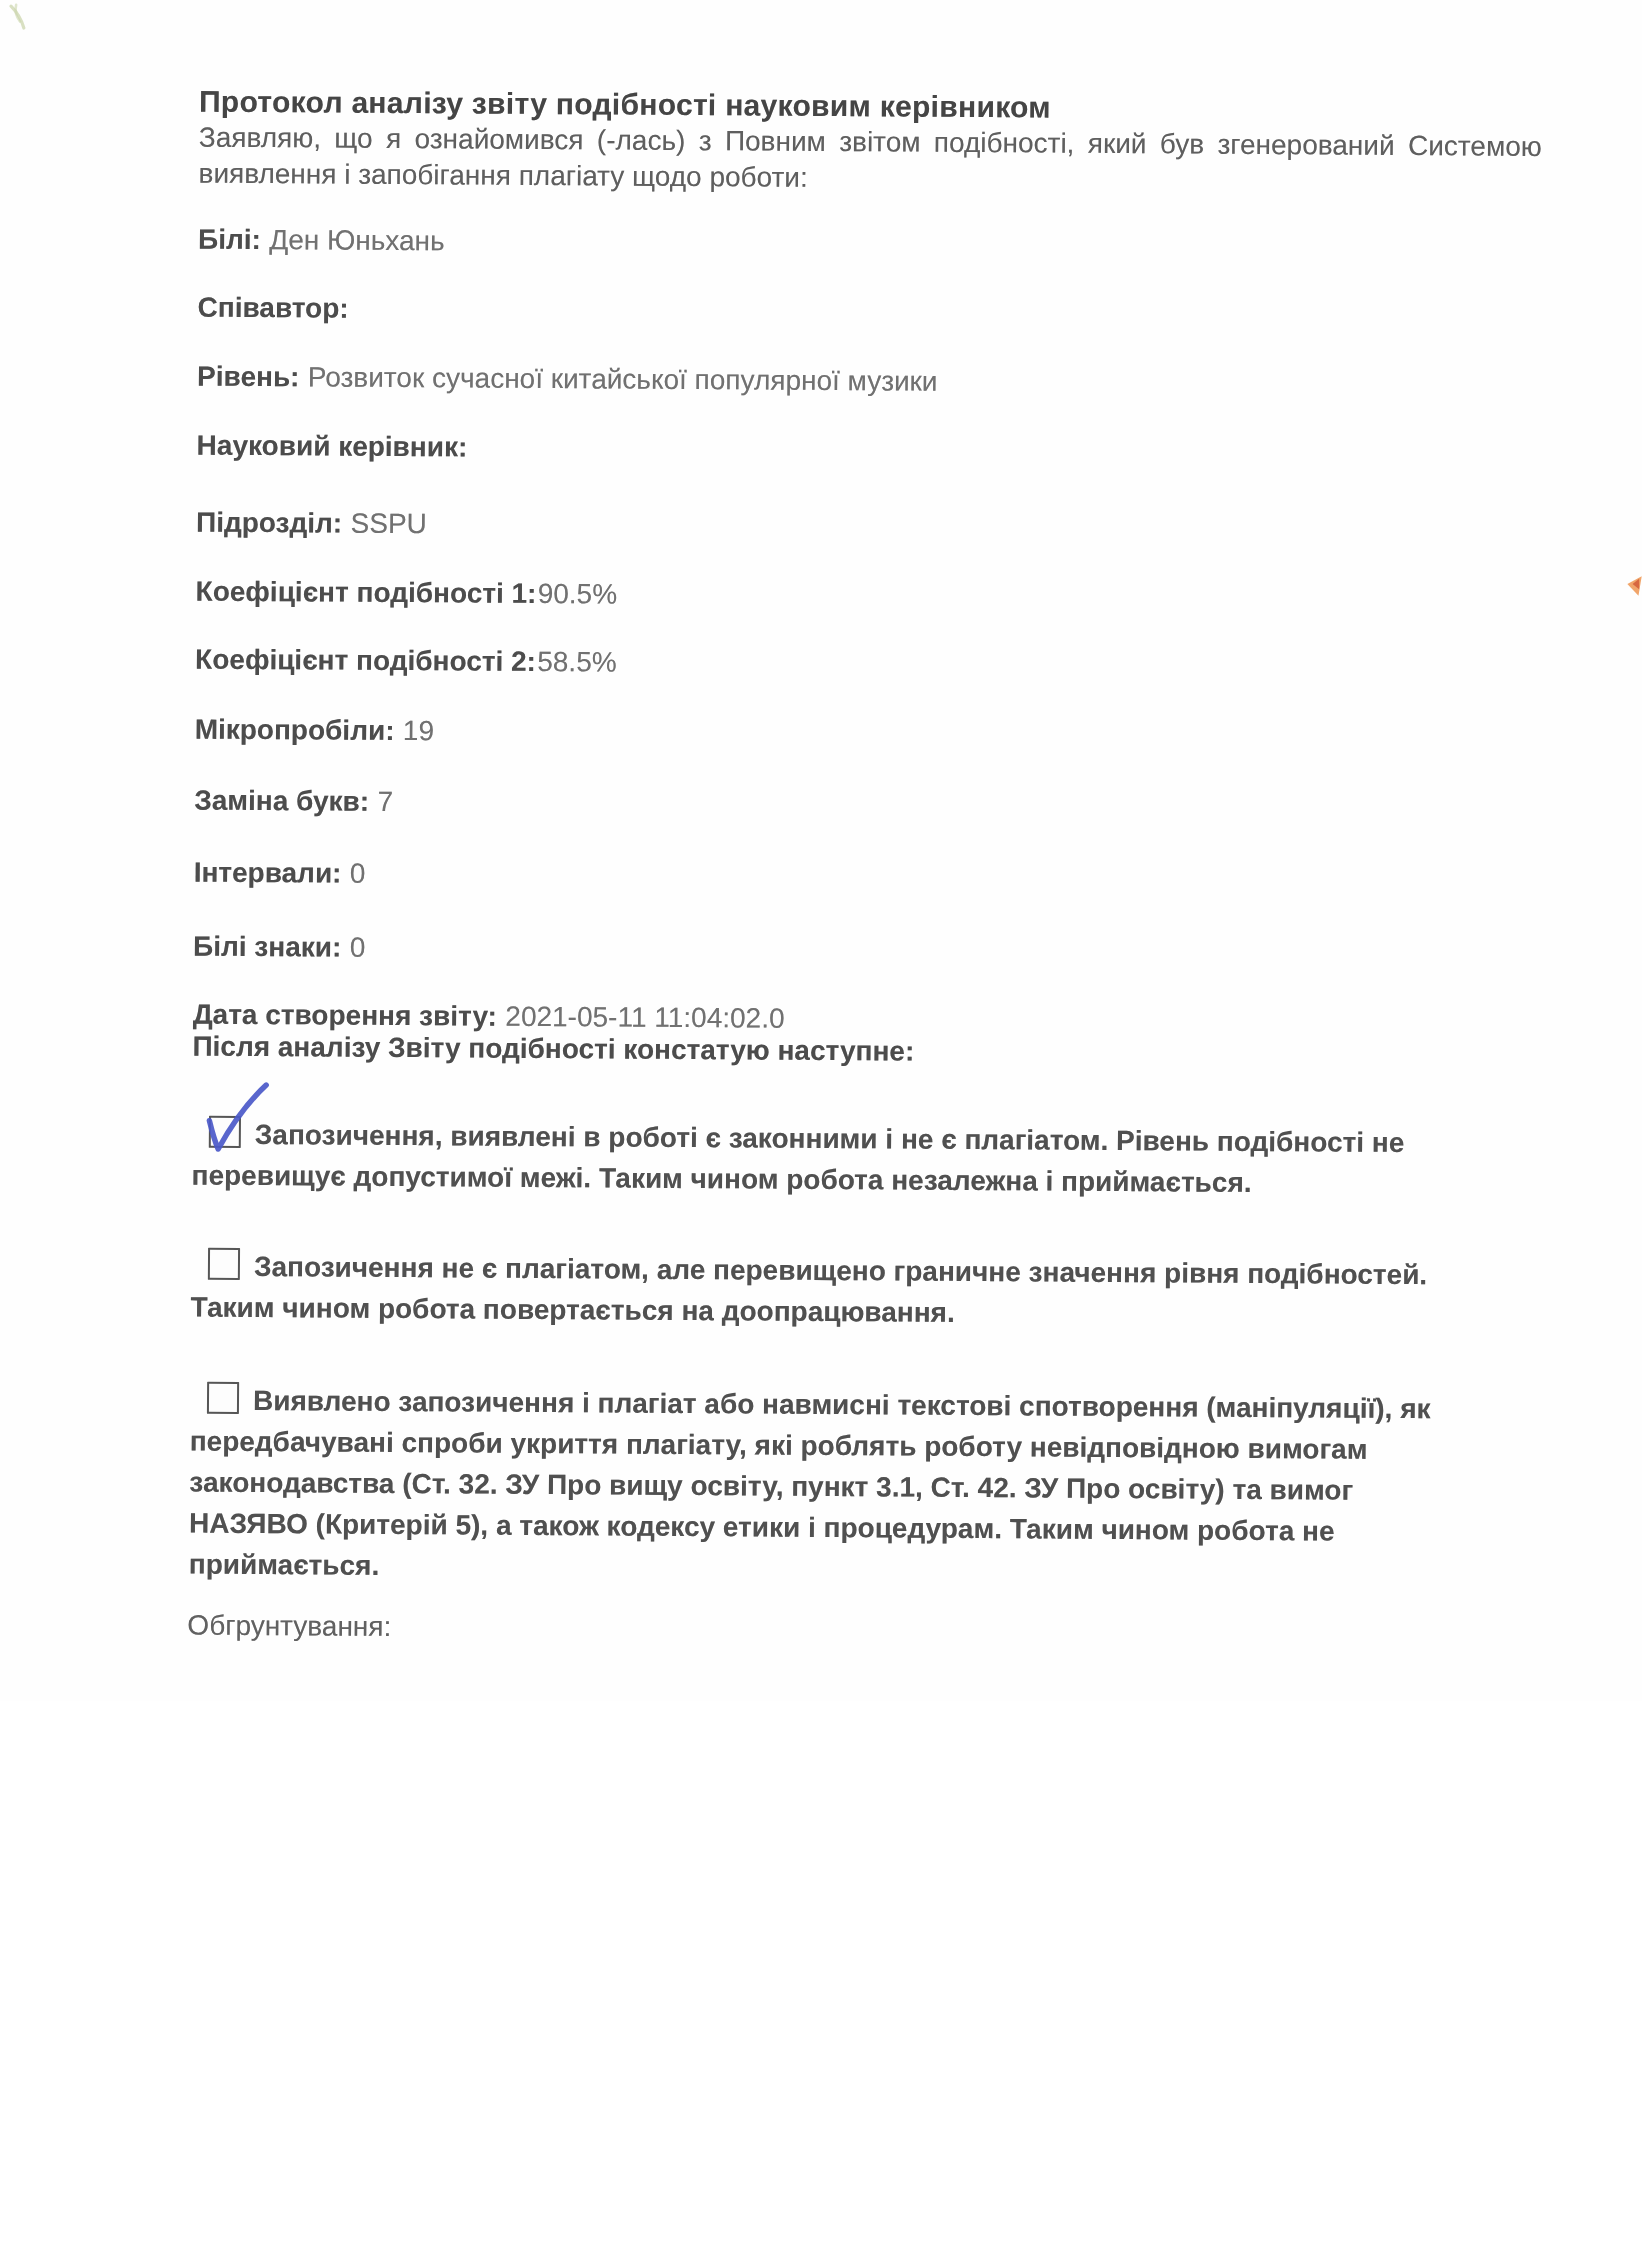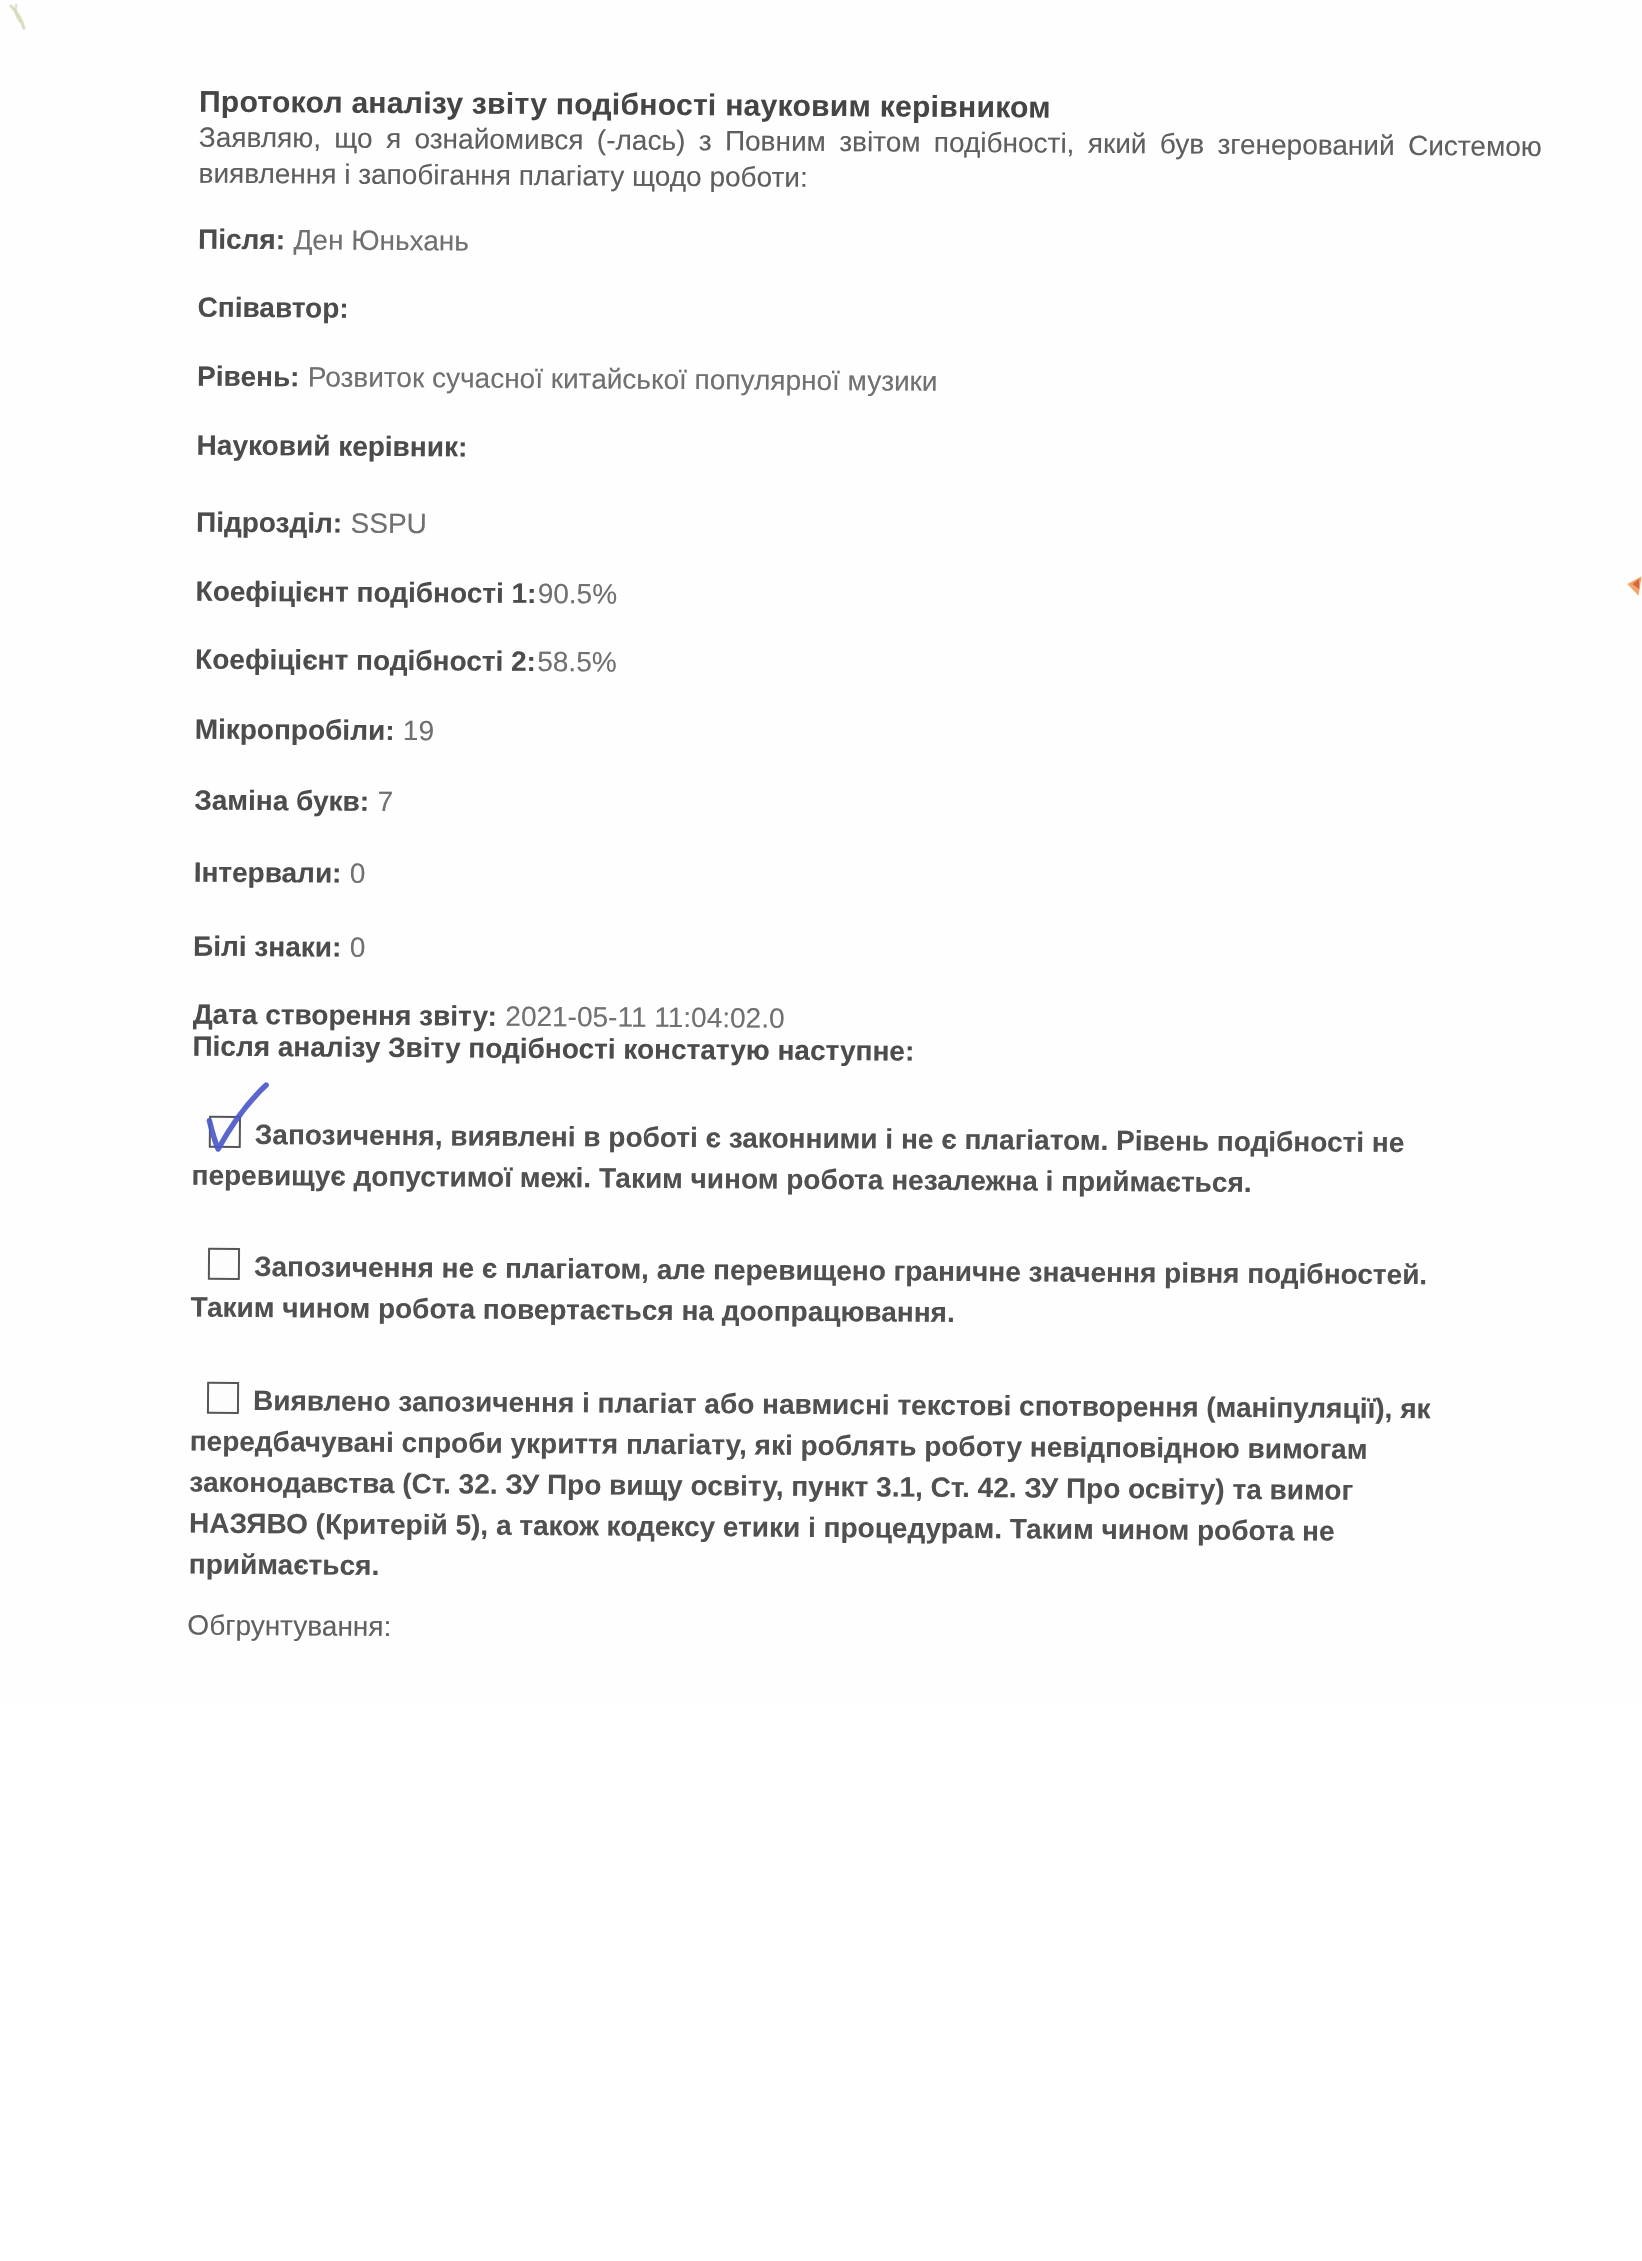--- a/index.html
+++ b/index.html
@@ -65,21 +65,21 @@
 </head>
 <body>
 
 <div class="page">
   <div class="doc">
 
     <div class="title">Протокол аналізу звіту подібності науковим керівником</div>
 
     <div class="statement">Заявляю, що я ознайомився (-лась) з Повним звітом подібності, який був згенерований Системою виявлення і запобігання плагіату щодо роботи:</div>
 
-    <div class="field" style="top:228px"><span class="flabel">Після:</span><span class="fvalue">Ден Юньхань</span></div>
+    <div class="field" style="top:228px"><span class="flabel">Білі:</span><span class="fvalue">Ден Юньхань</span></div>
     <div class="field" style="top:296px"><span class="flabel">Співавтор:</span><span class="fvalue"></span></div>
     <div class="field" style="top:365px"><span class="flabel">Рівень:</span><span class="fvalue">Розвиток сучасної китайської популярної музики</span></div>
     <div class="field" style="top:434px"><span class="flabel">Науковий керівник:</span><span class="fvalue"></span></div>
     <div class="field" style="top:511px"><span class="flabel">Підрозділ:</span><span class="fvalue">SSPU</span></div>
     <div class="field nogap" style="top:580px"><span class="flabel">Коефіцієнт подібності 1:</span><span class="fvalue">90.5%</span></div>
     <div class="field nogap" style="top:648px"><span class="flabel">Коефіцієнт подібності 2:</span><span class="fvalue">58.5%</span></div>
     <div class="field" style="top:718px"><span class="flabel">Мікропробіли:</span><span class="fvalue">19</span></div>
     <div class="field" style="top:789px"><span class="flabel">Заміна букв:</span><span class="fvalue">7</span></div>
     <div class="field" style="top:861px"><span class="flabel">Інтервали:</span><span class="fvalue">0</span></div>
     <div class="field" style="top:935px"><span class="flabel">Білі знаки:</span><span class="fvalue">0</span></div>

